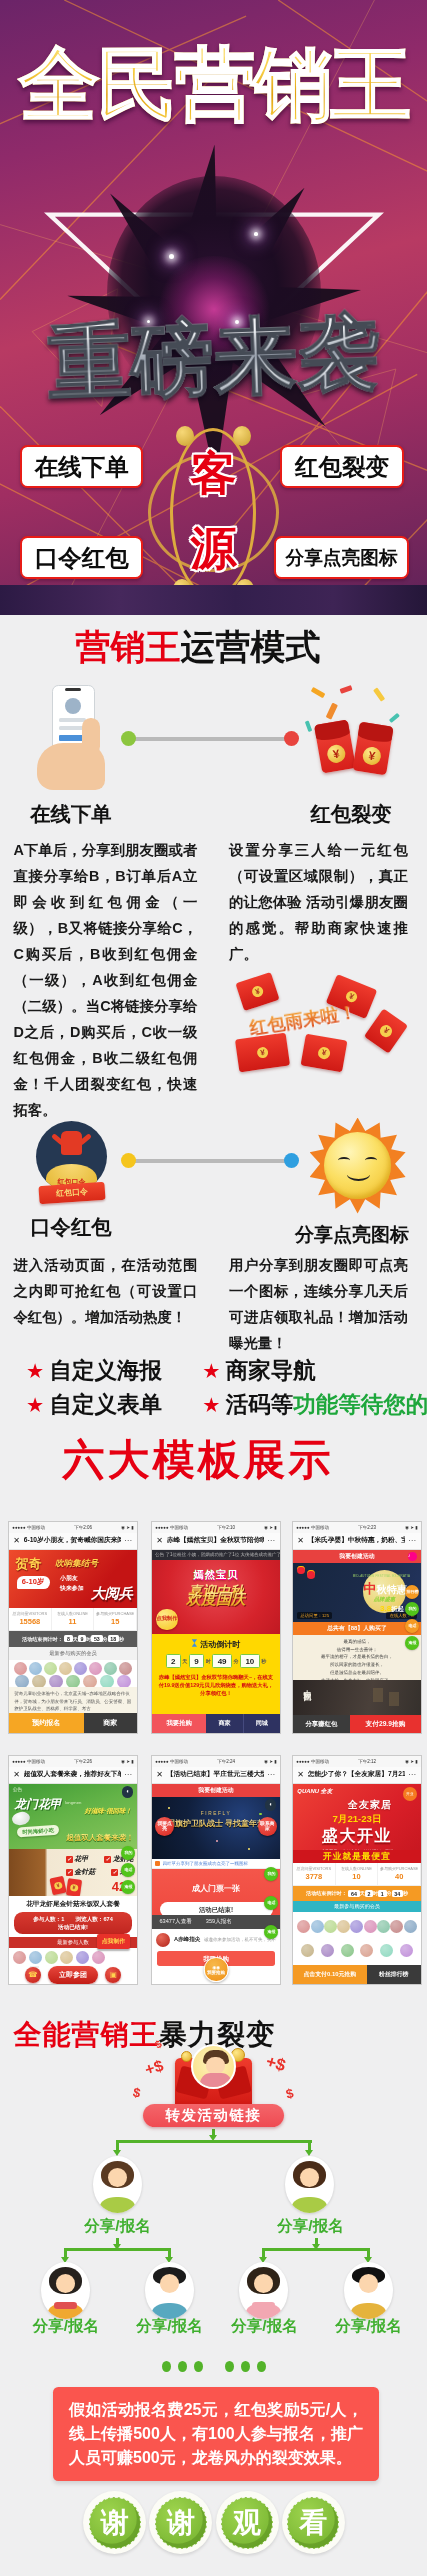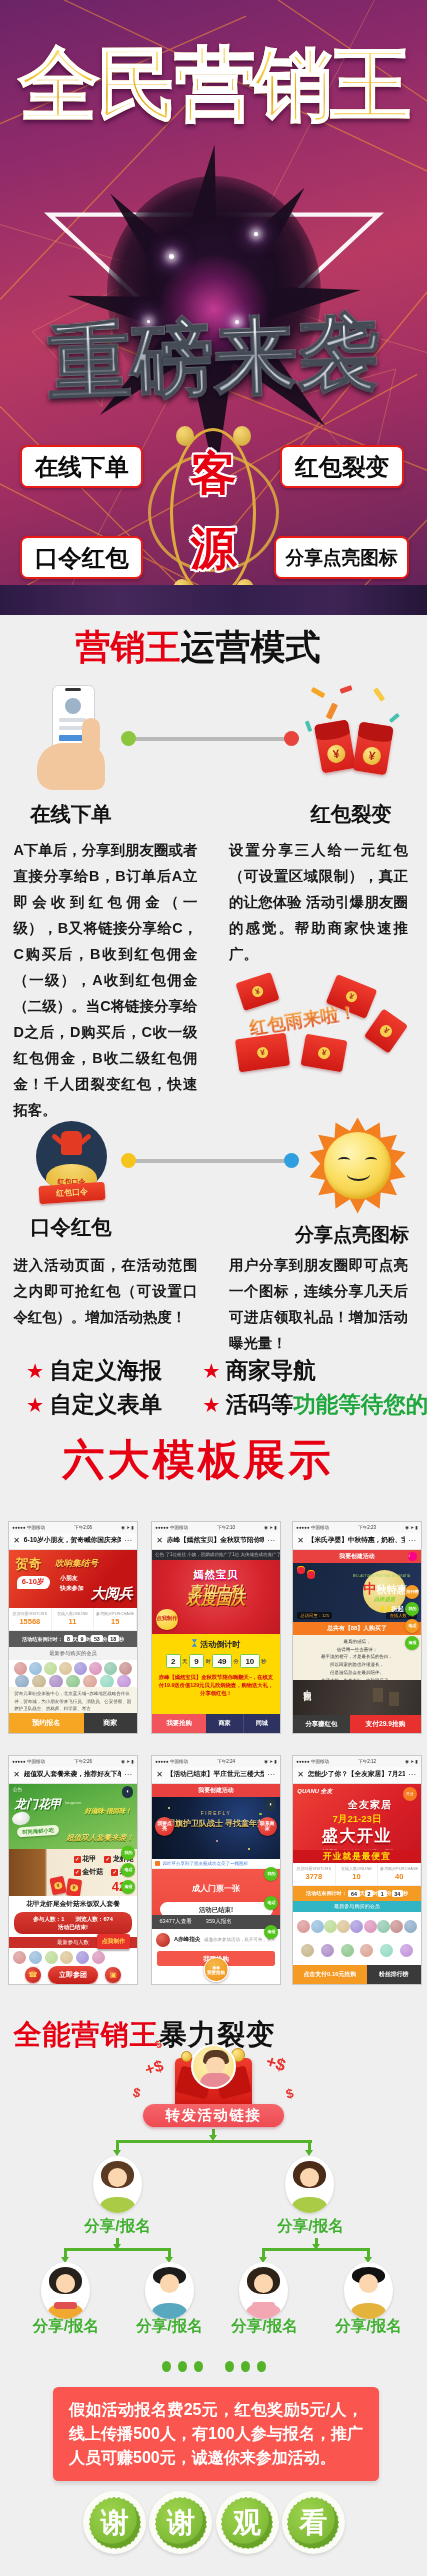--- a/index.html
+++ b/index.html
@@ -180,25 +180,25 @@
 
   
   .p4-banner { height:65px; background:linear-gradient(160deg,#3f9a34 0%,#63b347 45%,#8bc75e 100%); position:relative; overflow:hidden; flex:0 0 auto; }
   .p4-notice { position:absolute; left:3.7px; top:2.7px; color:#eaf5df; font-size:4.8px; }
   .p4-head { position:absolute; right:3.7px; top:2.7px; width:11.8px; height:11.8px; border-radius:50%; background:#234; color:#fff; text-align:center; line-height:11.8px; font-size:5.9px; }
   .p4-logo { position:absolute; left:5.3px; top:13px; font-size:11.8px; font-weight:900; font-style:italic; color:#fff; text-shadow:1.1px 1.1px 0 #2c7022; }
   .p4-logoen { position:absolute; left:56px; top:16px; font-size:4.3px; color:#d7ecc3; }
   .p4-clam { position:absolute; left:3.2px; top:28px; width:18px; height:13px; background:radial-gradient(circle at 40% 30%,#fff,#cfd8cf); border-radius:50%; transform:rotate(-12deg); }
   .p4-pill { position:absolute; left:7.5px; top:42px; background:#eef7dc; color:#3f9a34; font-size:5.3px; font-weight:900; padding:1.6px 5.3px; border-radius:5.3px; transform:rotate(-4deg); box-shadow:0 1.1px 1.6px rgba(20,60,10,.3); }
   .p4-s1 { position:absolute; right:5.3px; top:23.5px; font-size:6.4px; font-weight:900; font-style:italic; color:#ffe84e; text-shadow:0.5px 0.5px 0 #3f7a20; }
-  .p4-s2 { position:absolute; right:3.2px; bottom:5.3px; font-size:7.5px; font-weight:900; font-style:italic;
+  .p4-s2 { position:absolute; right:3.2px; bottom:5.3px; font-size:7.5px; font-weight:900; 
     background:linear-gradient(180deg,#fff48a,#f5b61e); -webkit-background-clip:text; background-clip:text; color:transparent; filter:drop-shadow(0.5px 1.1px 0.5px #2e6e1e); }
   .p4-food { height:47px; background:linear-gradient(90deg,#7e4a1e 0%,#a0642c 28%,#f2e7d2 30%,#f7efdc 100%); position:relative; overflow:hidden; flex:0 0 auto; }
   .p4-checks { position:absolute; right:3.2px; top:4.3px; width:86px; font-size:7px; font-weight:900; color:#222; font-family:"Liberation Serif","DejaVu Serif",serif; text-align:right; line-height:13px; }
-  .chk { display:inline-flex; align-items:center; margin-left:8px; }
+  .chk { display:inline-flex; align-items:center; margin-left:16px;font-style:italic; }
   .chk::before { content:"✓"; color:#fff; background:#e02a1e; width:7px; height:7px; font-size:5.3px; line-height:7px; text-align:center; margin-right:1.6px; border-radius:1.1px; }
   .p4-price { position:absolute; right:4.3px; bottom:2.1px; font-weight:900; color:#e02a1e; font-size:6.4px; }
   .p4-price b { font-size:13px; }
   .p4-minienv { position:absolute; width:14px; height:17px; background:#e8312a; border-radius:2.1px; box-shadow:0 1.1px 1.6px rgba(100,0,0,.3); }
   .p4-minienv::before { content:"¥"; position:absolute; left:50%; top:50%; transform:translate(-50%,-50%); width:7.5px; height:7.5px; border-radius:50%; background:#f6cf4e; color:#a32; font-size:5.3px; font-weight:900; text-align:center; line-height:7.5px; }
   .p4-caption { text-align:center; font-size:6.7px; font-weight:700; color:#222; padding:3.2px 8.6px 2.1px; line-height:9px; flex:0 0 auto; }
   .p4-redpill { margin:2.1px 5.3px 0; background:linear-gradient(180deg,#d83a30,#c02620); border-radius:8.6px; color:#fff; text-align:center;
     font-size:5.6px; font-weight:700; padding:2.7px 2.1px 3.2px; line-height:8px; flex:0 0 auto; }
   .p4-redbar { margin-top:3.2px; background:#c92f28; color:#fff; font-size:5.3px; text-align:center; line-height:10.7px; height:10.7px; position:relative; flex:0 0 auto; }
   .p4-tag { position:absolute; right:7.5px; top:-3.2px; background:#e8312a; color:#ffd34e; font-size:5.9px; font-weight:900; padding:2.1px 4.3px; border-radius:2.1px; box-shadow:0 1.1px 1.6px rgba(0,0,0,.3); }
@@ -840,21 +840,21 @@
     <i></i>
       <i></i>
       <i></i>
       <span class="gap"></span>
       <i></i>
       <i></i>
       <i></i>
   </div>
 
   <div class="notebox">
-    <p>假如活动报名费25元，红包奖励5元/人，线上传播500人，有100人参与报名，推广人员可赚500元，诚邀你来参加活动。</p>
+    <p>假如活动报名费25元，红包奖励5元/人，线上传播500人，有100人参与报名，推广人员可赚500元，龙卷风办的裂变效果。</p>
   </div>
 
   <div class="thanks">
     <div class="thank-outer">
         <div class="thank-inner">谢</div>
       </div>
     <div class="thank-outer">
         <div class="thank-inner">谢</div>
       </div>
     <div class="thank-outer">

